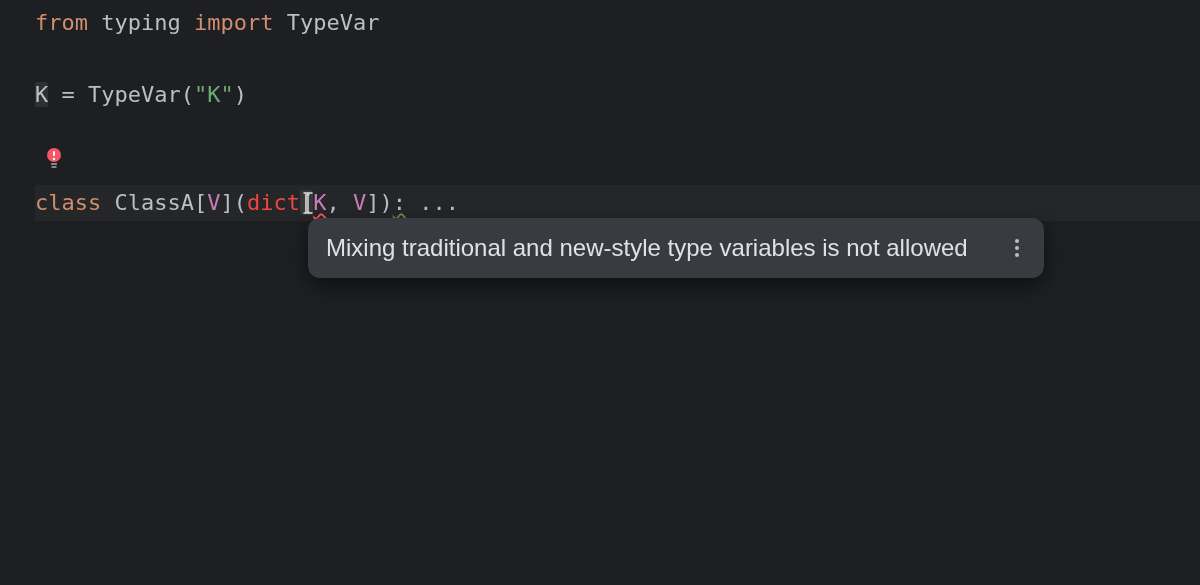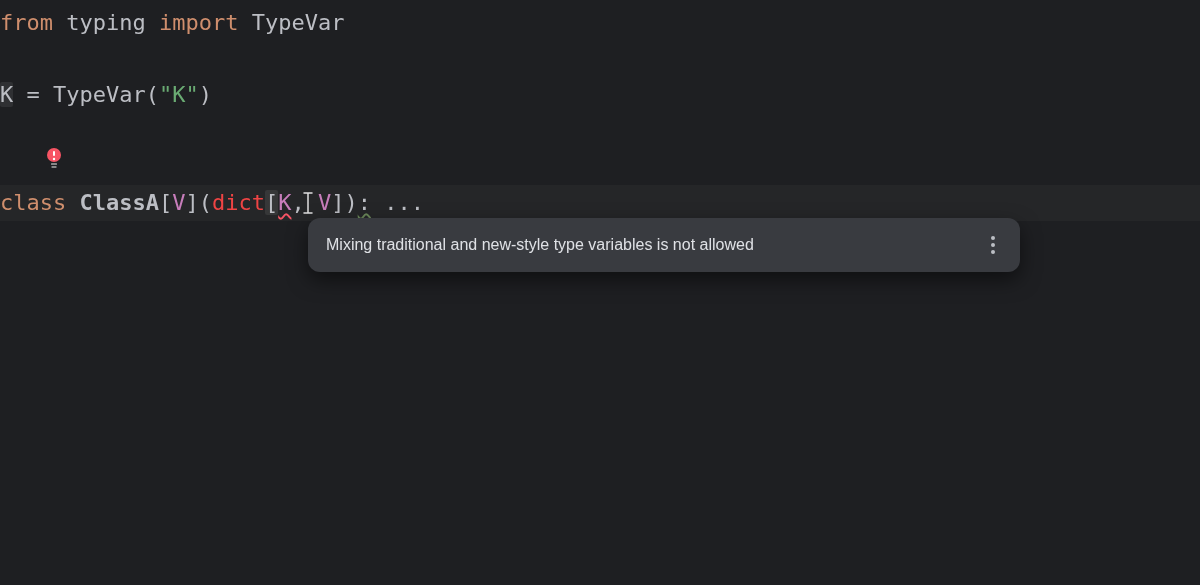--- a/index.html
+++ b/index.html
@@ -13,40 +13,41 @@
       height: 585px;
       background: #1e1f22;
       font-family: 'Menlo', 'Monaco', 'Consolas', monospace;
       font-size: 22px;
       overflow: hidden;
       position: relative;
     }
     
     .editor {
       padding-top: 5px;
+      padding-left: 35px;
       line-height: 36px;
       color: #bcbec4;
     }
     
     .code-line {
       white-space: pre;
       position: relative;
     }
     
     .highlighted-line {
       background: rgba(255, 255, 255, 0.03);
     }
     
     .kw-orange { color: #cf8e6d; }
     .kw-purple { color: #c77dbb; }
     .ident { color: #bcbec4; }
     .str { color: #6aab73; }
     .punct { color: #bcbec4; }
     .builtin { color: #ef4444; }
-    .classname { color: #bcbec4; font-weight: bold; }
+    .classname { color: #bcbec4; }
     
     .selected-char {
       background: rgba(255, 255, 255, 0.08);
       border-radius: 2px;
     }
     
     .error-underline {
       text-decoration: underline wavy #f75464;
       text-decoration-thickness: 1.5px;
       text-underline-offset: 3px;
@@ -83,21 +84,21 @@
       position: absolute;
       left: 308px;
       top: 218px;
       background: #393b40;
       border-radius: 12px;
       box-shadow: 0 8px 20px rgba(0,0,0,0.5);
       display: flex;
       align-items: center;
       padding: 16px 18px;
       font-family: -apple-system, BlinkMacSystemFont, 'Segoe UI', sans-serif;
-      font-size: 16px;
+      font-size: 24px;
       color: #dfe1e5;
       min-width: 712px;
     }
     
     .tooltip-text {
       flex: 1;
     }
     
     .tooltip-more {
       margin-left: 40px;

